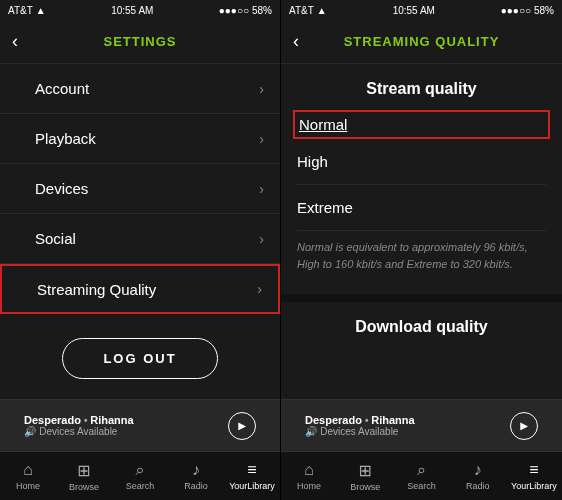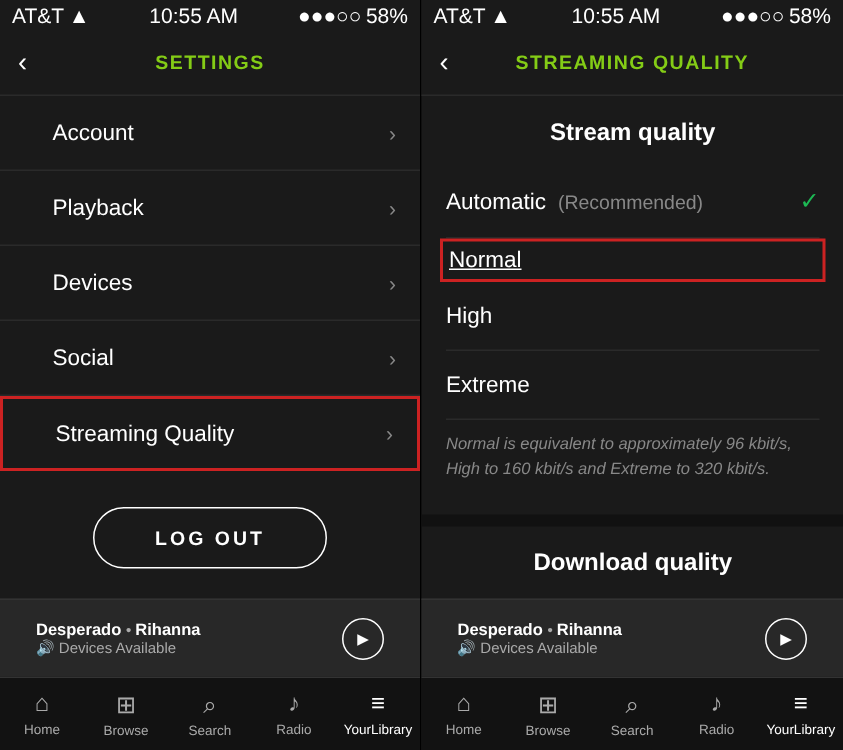--- a/index.html
+++ b/index.html
@@ -26,21 +26,21 @@
     }
 
     
     .status-bar {
       height: 20px;
       background: #1a1a1a;
       display: flex;
       align-items: center;
       justify-content: space-between;
       padding: 0 8px;
-      font-size: 14px;
+      font-size: 10px;
       color: #fff;
       flex-shrink: 0;
     }
     .status-left { display: flex; align-items: center; gap: 3px; }
     .status-right { display: flex; align-items: center; gap: 3px; }
 
     
     .nav-bar {
       height: 44px;
       background: #1a1a1a;
@@ -295,27 +295,20 @@
   <div class="nav-bar">
     <span class="nav-back">‹</span>
     <span class="nav-title">STREAMING QUALITY</span>
   </div>
 
   <div class="quality-content">
 
     <div class="quality-section">
       <div class="quality-section-title">Stream quality</div>
 
-      <div class="quality-item">
-        <span>
-          <span class="quality-label">Automatic</span>
-          <span class="quality-sublabel">(Recommended)</span>
-        </span>
-        <span class="check-mark">✓</span>
-      </div>
 
       <div class="quality-item" style="border:2px solid #cc2222; padding:4px 4px; margin: 0 -4px; text-decoration: underline;">
         <span class="quality-label">Normal</span>
       </div>
 
       <div class="quality-item">
         <span class="quality-label">High</span>
       </div>
 
       <div class="quality-item">

